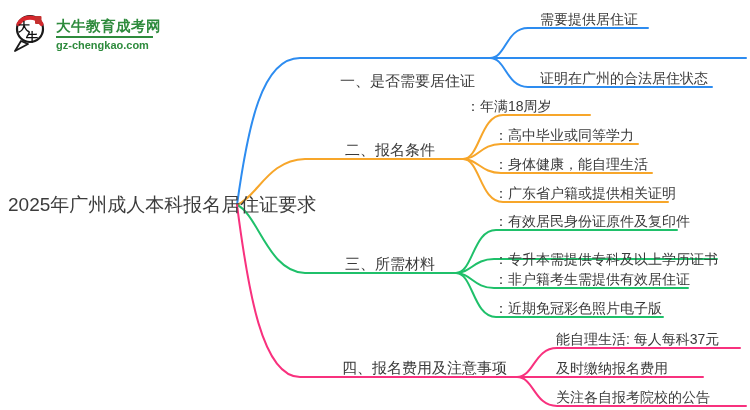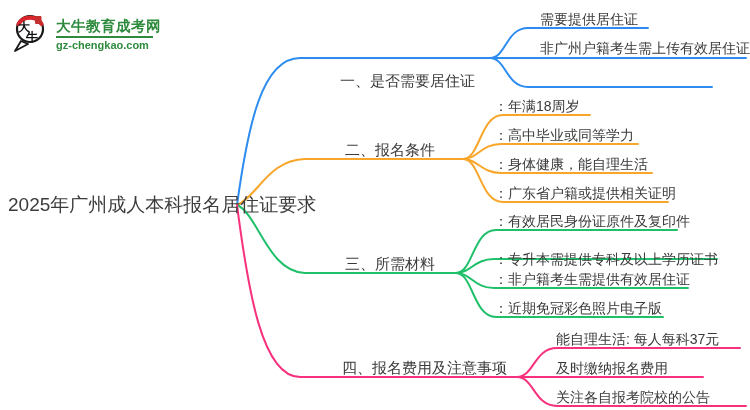--- a/index.html
+++ b/index.html
@@ -65,24 +65,24 @@
     </svg>
     <div class="logo-title">大牛教育成考网</div>
     <div class="logo-divider"></div>
     <div class="logo-url">gz-chengkao.com</div>
   </div>
 
   <div class="node root" style="left:8px;top:196px;">2025年广州成人本科报名居住证要求</div>
 
   <div class="node branch" style="left:340px;top:40px;margin-top:32px;">一、是否需要居住证</div>
   <div class="node leaf" style="left:540px;top:10px;">需要提供居住证</div>
-  <div class="node leaf" style="left:540px;top:39px;">非广州户籍考生需上传有效居住证</div>
+  <div class="node leaf" style="left:540px;top:69px;">证明在广州的合法居住状态</div>
 
   <div class="node branch" style="left:345px;top:141px;">二、报名条件</div>
-  <div class="node leaf" style="left:494px;top:97px;">：年满18周岁</div>
+  <div class="node leaf" style="left:466px;top:97px;">：年满18周岁</div>
   <div class="node leaf" style="left:494px;top:126px;">：高中毕业或同等学力</div>
   <div class="node leaf" style="left:494px;top:155px;">：身体健康，能自理生活</div>
   <div class="node leaf" style="left:494px;top:184px;text-align:right;">：广东省户籍或提供相关证明</div>
 
   <div class="node branch" style="left:345px;top:255px;">三、所需材料</div>
   <div class="node leaf" style="left:494px;top:212px;">：有效居民身份证原件及复印件</div>
   <div class="node leaf" style="left:494px;top:250px;">：专升本需提供专科及以上学历证书</div>
   <div class="node leaf" style="left:494px;top:260px;margin-top:10px;">：非户籍考生需提供有效居住证</div>
   <div class="node leaf" style="left:494px;top:299px;">：近期免冠彩色照片电子版</div>
 

